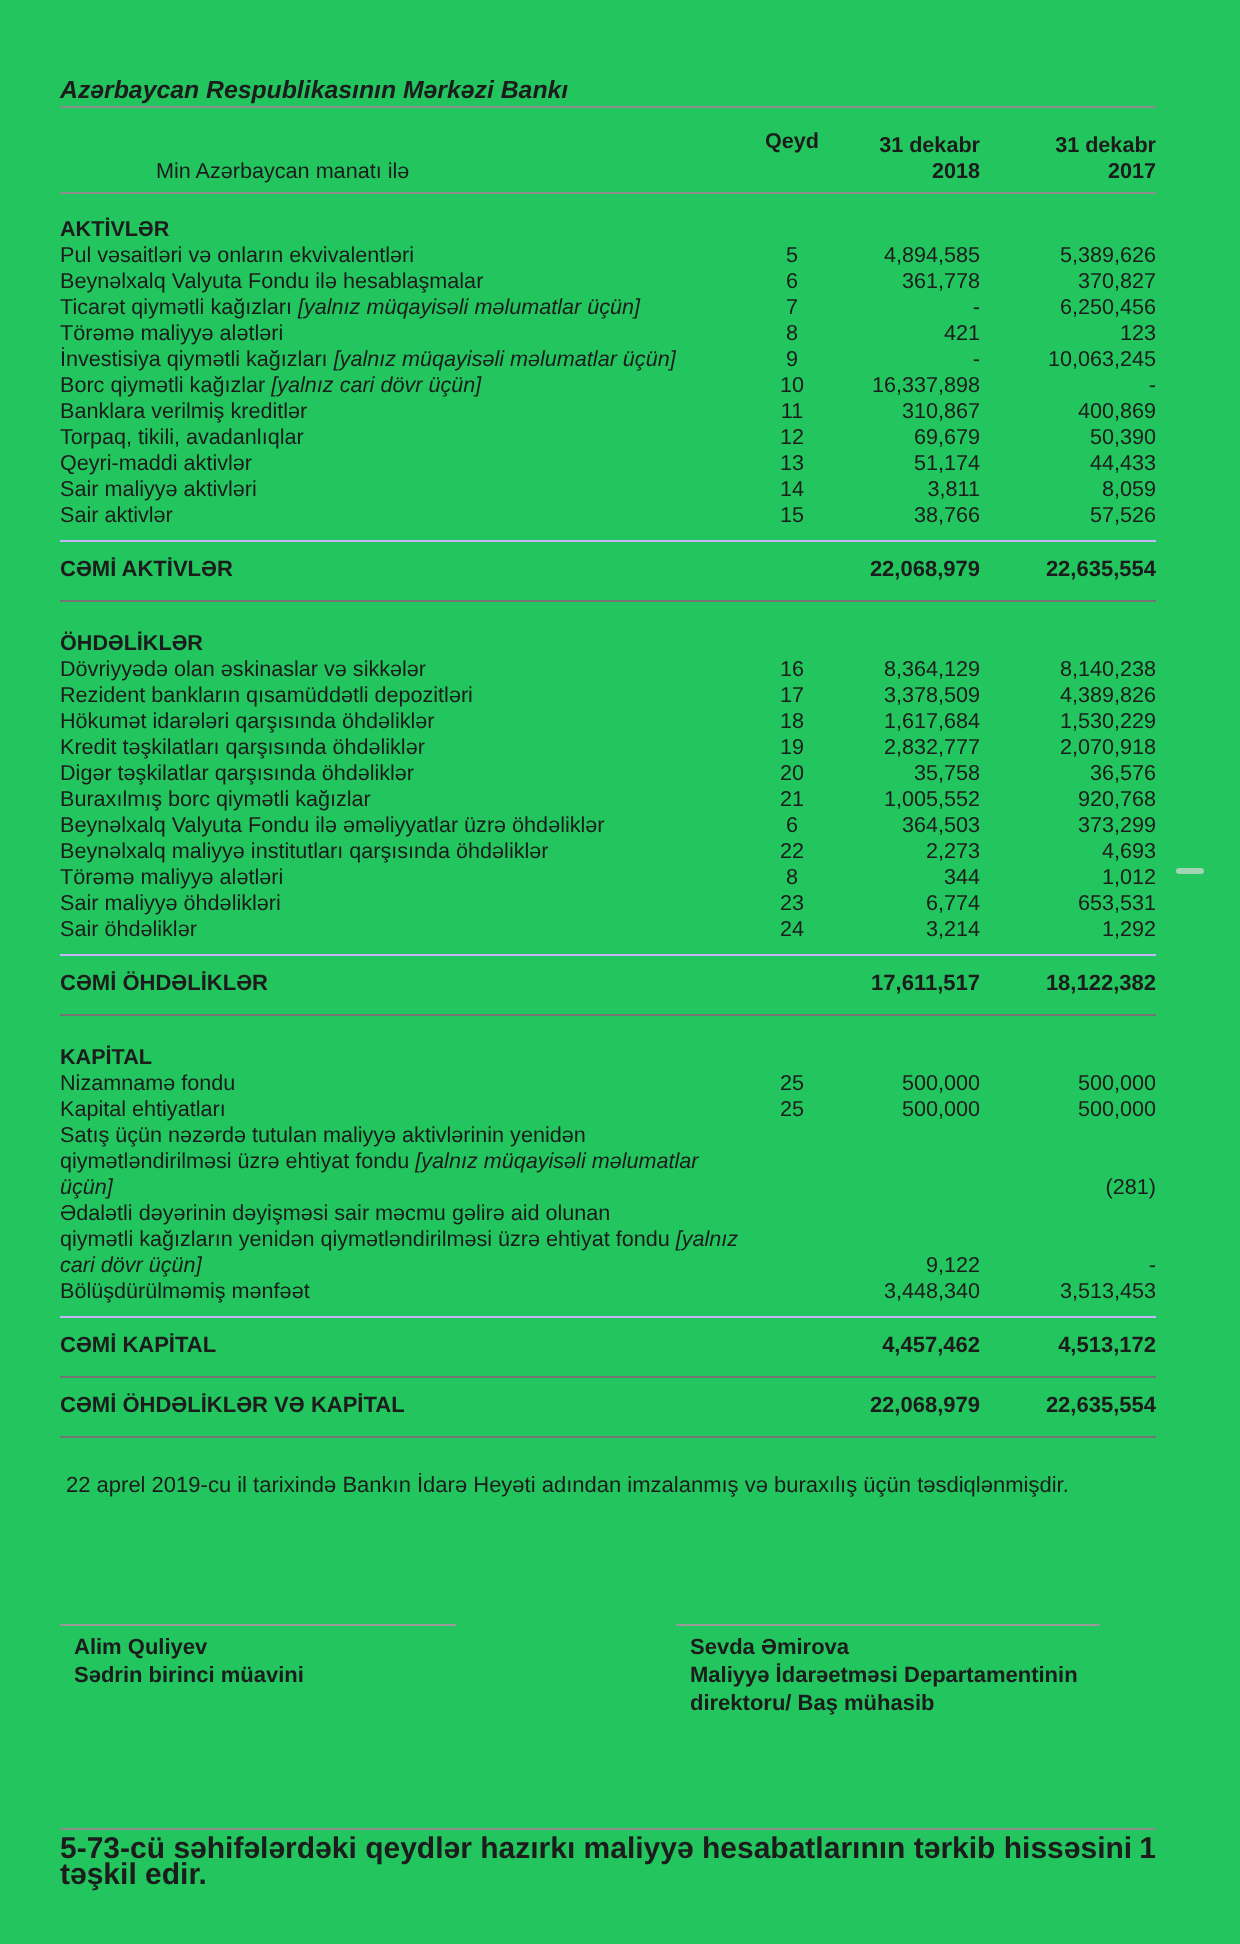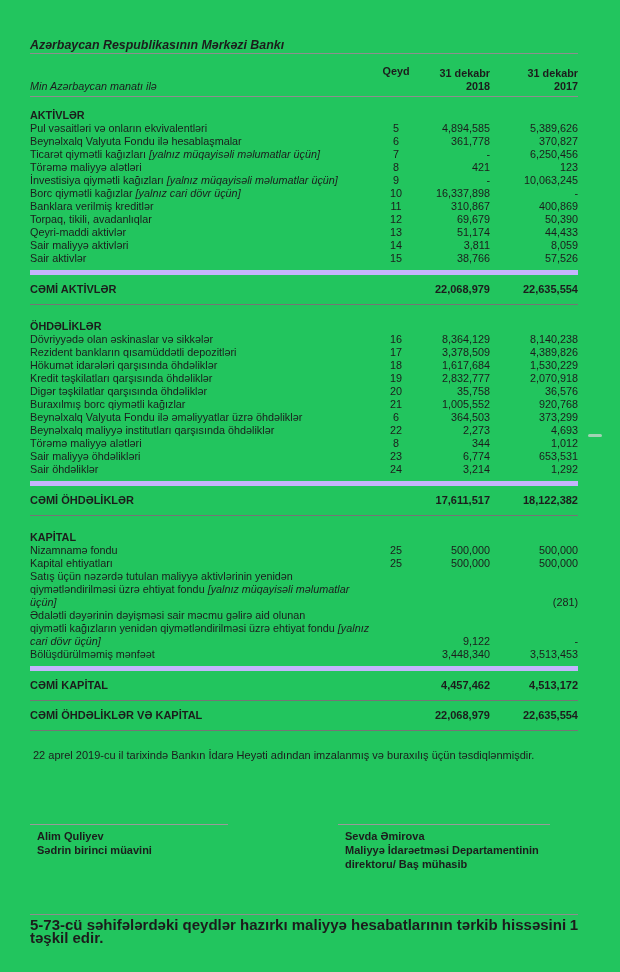--- a/index.html
+++ b/index.html
@@ -17,38 +17,38 @@
     display:flex; flex-direction:column;
     overflow:hidden;
   }
   .title    { font-weight:bold; font-style:italic; font-size:12.4px; line-height:15px; }
   .subtitle { font-style:italic; font-size:12.4px; line-height:15px; }
   .rule     { border-top:1px solid #8e8e8e; height:0; }
 
   .colhead { display:flex; align-items:flex-end; margin-top:11px; padding-bottom:3px; min-height:28px; }
   .colh    { font-weight:bold; }
   .pre     { white-space:pre-line; }
-  .units   { font-style:italic; align-self:flex-end; }
+  .units   { align-self:flex-end;margin-left:48px; }
   .qeyd    { align-self:flex-start; }
 
   .c    { box-sizing:border-box; }
   .lbl  { flex:1; white-space:pre; }
   .note { width:44px; text-align:center; }
   .v1   { width:72px; text-align:right; }
   .v2   { width:88px; text-align:right; }
 
   #statement { margin-top:12px; }
   .section { margin-top:15px; }
   .section:first-child { margin-top:0; }
   .sect-title { font-weight:bold; }
   .row { display:flex; align-items:flex-end; }
   .it  { font-style:italic; }
 
   .total { display:flex; align-items:flex-end; font-weight:bold; font-size:11px;
-           border-top:5px solid #c4b5fd; border-bottom:1px solid #757575;
+           border-top:1px solid #c4b5fd; border-bottom:1px solid #757575;
            padding:8px 0; margin-top:5px; }
   .total.final { border-top:none; margin-top:0; }
 
   .approval { margin:18px 0 16px 3px; font-size:11px; }
 
   .signatures { display:flex; margin-top:46px;font-weight:bold; }
   .sig-left  { width:198px; margin-right:110px; }
   .sig-right { width:212px; }
   .sigline   { border-top:1px solid #9a9a9a; margin-bottom:4px; }
   .signame, .sigtitle { padding-left:7px; font-size:11px; line-height:14px; }

